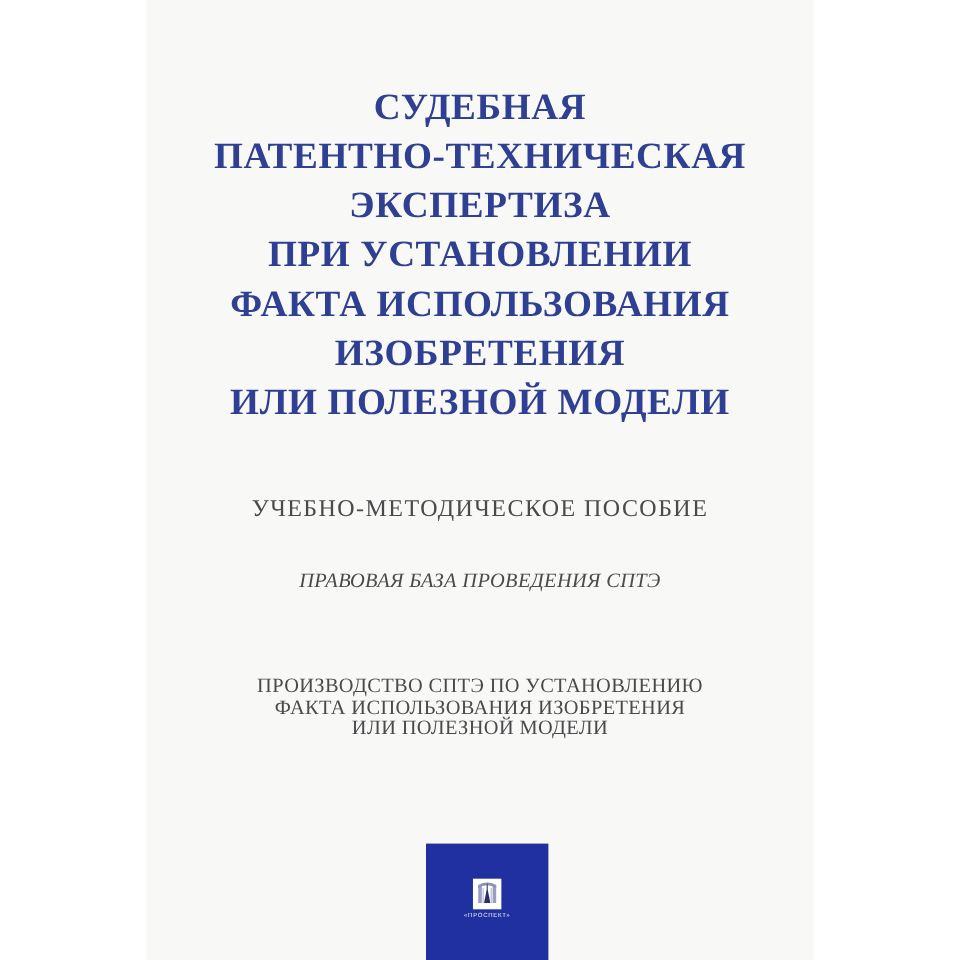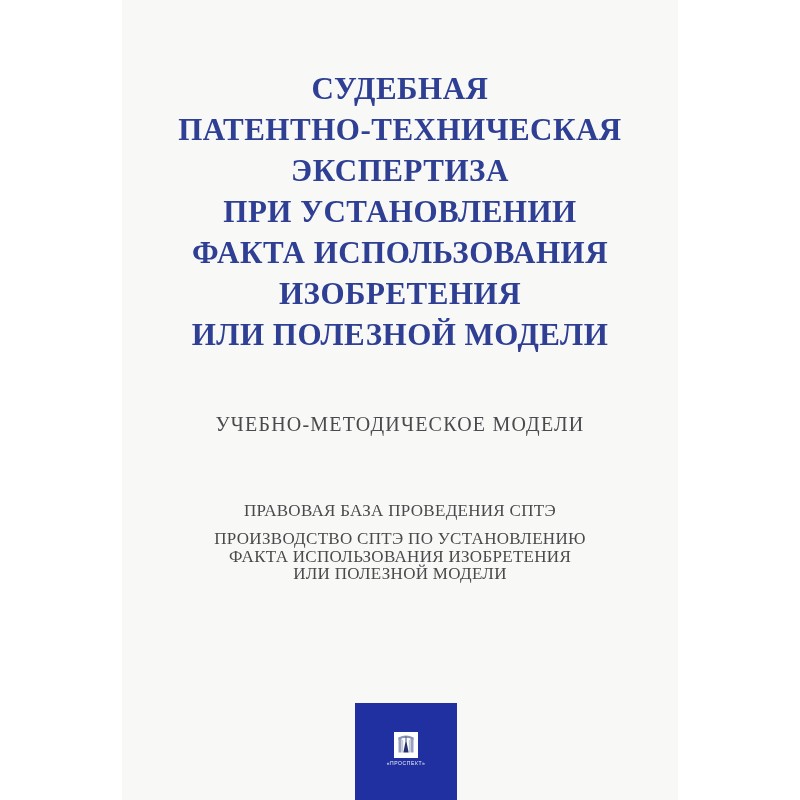--- a/index.html
+++ b/index.html
@@ -36,22 +36,22 @@
     letter-spacing:1.2px;
     color:var(--text-gray);
   }
   .topics{position:absolute;left:0;top:0;width:100%;height:100%;}
   .topic{
     position:absolute;left:0;width:100%;
     text-align:center;white-space:pre-line;
     font-size:17px;color:var(--text-gray);
     letter-spacing:0.3px;
   }
-  .topic:nth-child(1){top:502px;line-height:18px;}
-  .topic:nth-child(2){top:530px;line-height:17.5px;}
+  .topic:nth-child(1){top:475px;line-height:18px;font-style:italic;}
+  .topic:nth-child(2){top:563px;line-height:17.5px;}
   .topic:nth-child(3){top:599px;line-height:18px;}
   .logo{
     position:absolute;left:233px;top:703px;width:102px;height:97px;
     background:var(--logo-blue);
     display:flex;flex-direction:column;align-items:center;
     box-sizing:border-box;padding-top:29px;
   }
   .emblem{display:block;}
   .pubname{
     margin-top:2px;
@@ -68,21 +68,21 @@
   <div class="cover">
 
     <h1 class="title">СУДЕБНАЯ
 ПАТЕНТНО-ТЕХНИЧЕСКАЯ
 ЭКСПЕРТИЗА
 ПРИ УСТАНОВЛЕНИИ
 ФАКТА ИСПОЛЬЗОВАНИЯ
 ИЗОБРЕТЕНИЯ
 ИЛИ ПОЛЕЗНОЙ МОДЕЛИ</h1>
 
-    <div class="subtitle">УЧЕБНО-МЕТОДИЧЕСКОЕ МОДЕЛИ</div>
+    <div class="subtitle">УЧЕБНО-МЕТОДИЧЕСКОЕ ПОСОБИЕ</div>
 
     <div class="topics">
       <div class="topic">ПРАВОВАЯ БАЗА ПРОВЕДЕНИЯ СПТЭ</div>
       <div class="topic">ПРОИЗВОДСТВО СПТЭ ПО УСТАНОВЛЕНИЮ
 ФАКТА ИСПОЛЬЗОВАНИЯ ИЗОБРЕТЕНИЯ
 ИЛИ ПОЛЕЗНОЙ МОДЕЛИ</div>
     </div>
 
     <div class="logo">
       <svg class="emblem" width="24" height="26" viewBox="0 0 24 26" xmlns="http://www.w3.org/2000/svg">

